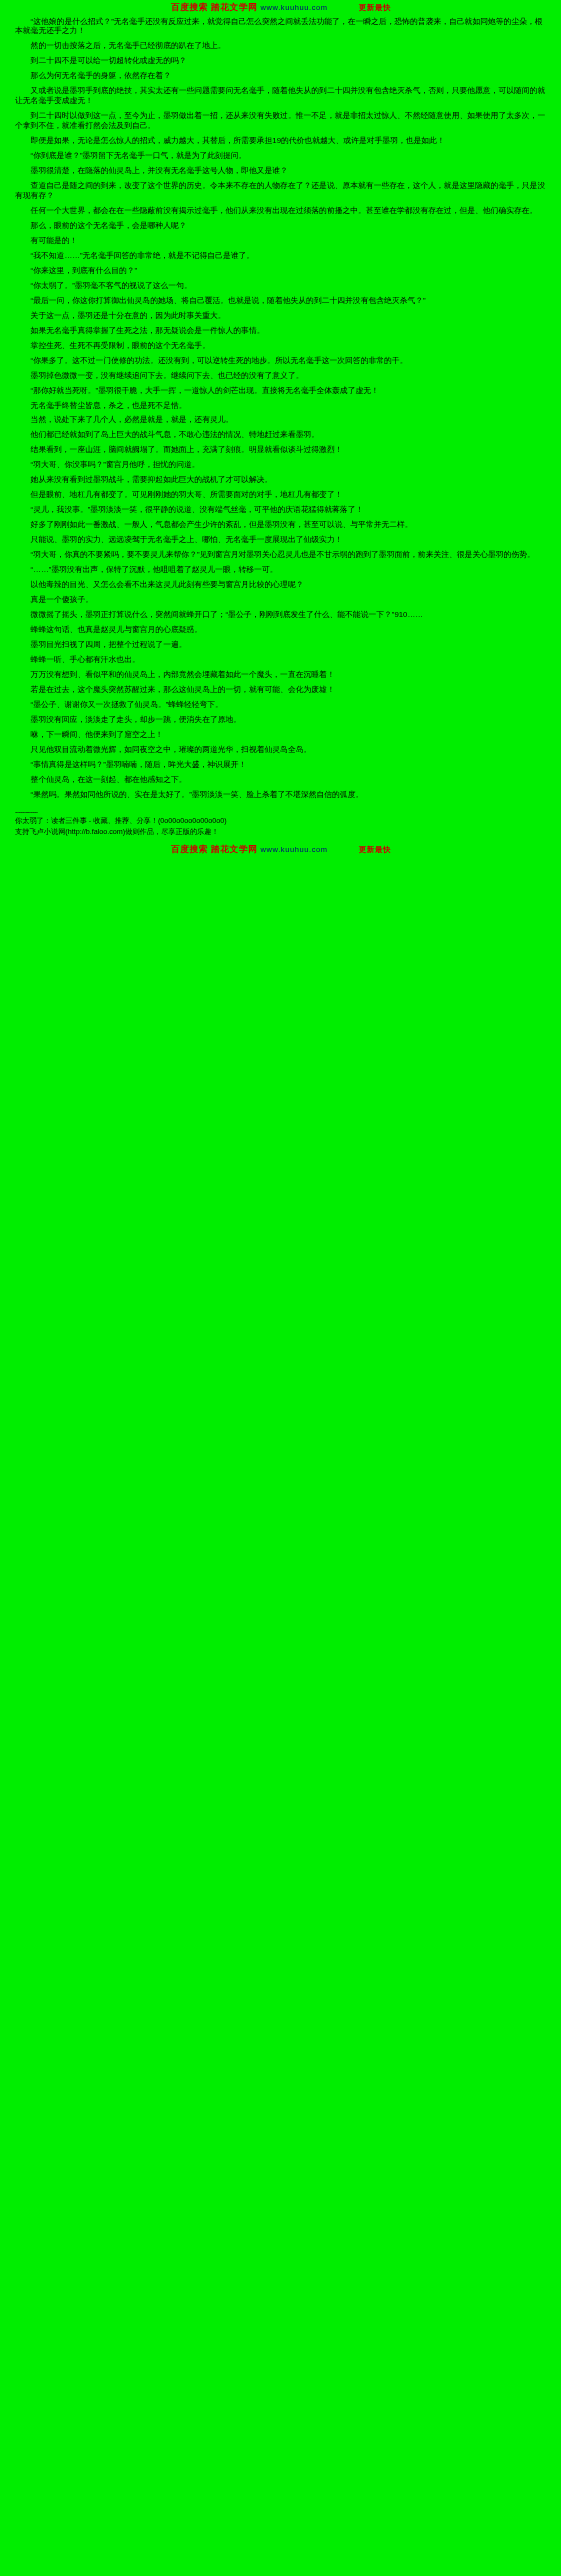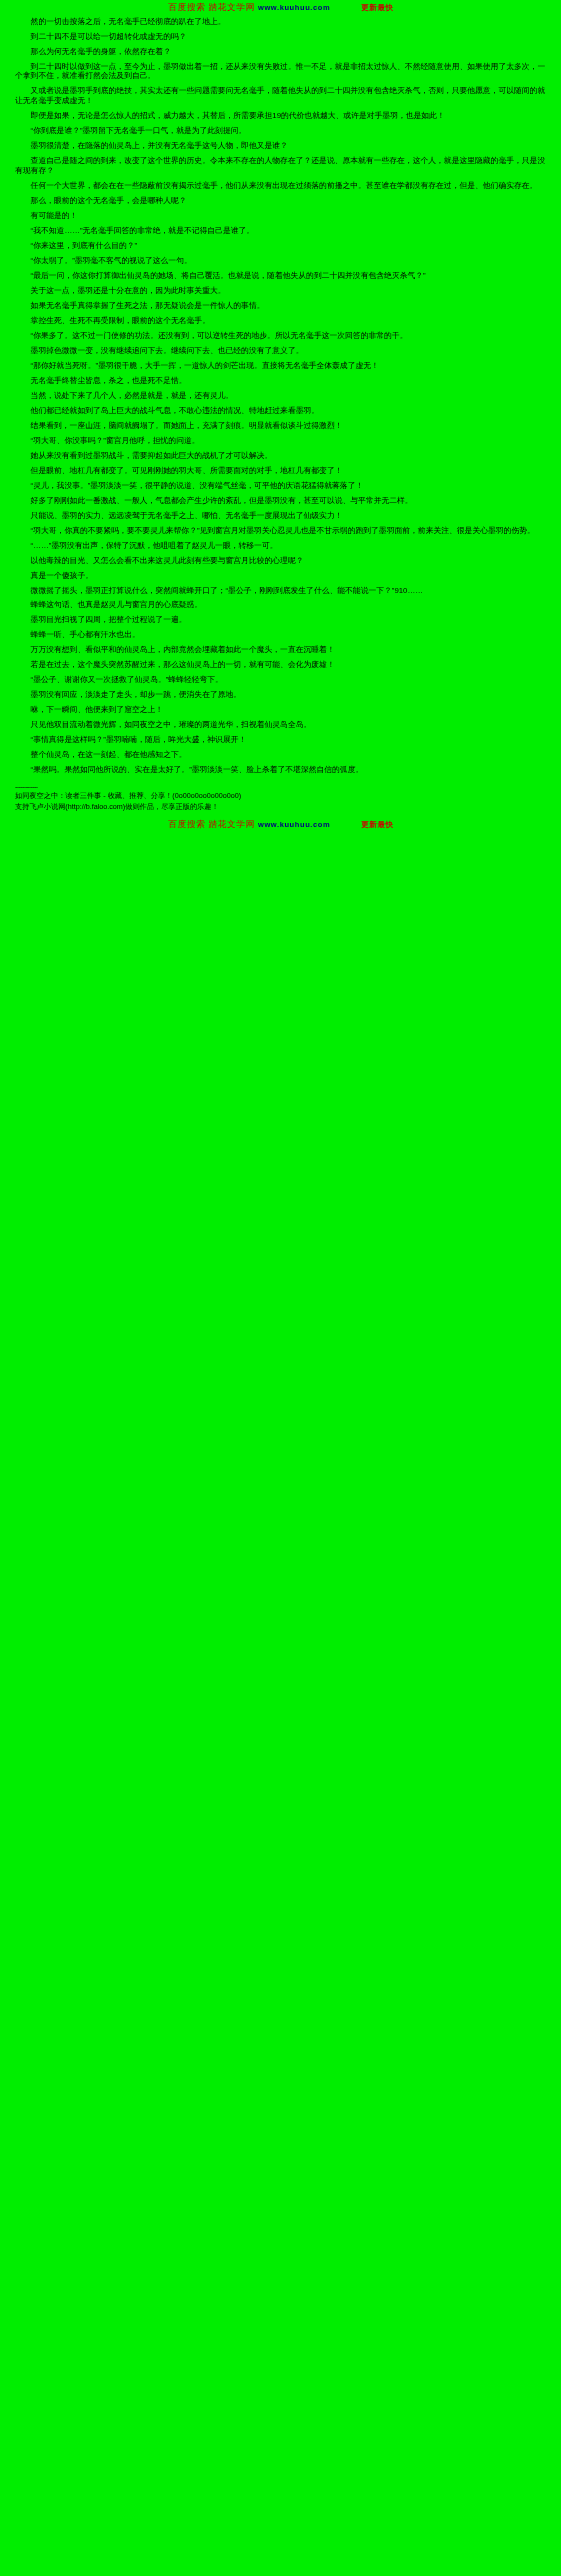--- a/index.html
+++ b/index.html
@@ -18,26 +18,26 @@
     width:100%;
     text-align:center;
     padding:2.3px 0 1.2px 0;
     font-size:8.7px;
     font-weight:bold;
     letter-spacing:0.6px;
     color:#c00000;
   }
   .banner .site{
     color:#cc0000;
-    font-weight:normal;
+    font-weight:bold;
     margin-top:26px;
   }
   .banner .url{
     color:#000080;
-    font-weight:bold;
+    font-weight:normal;
     font-size:7.5px;
   }
   .banner .tail{
     color:#cc0000;
     font-size:7.5px;
     margin-left:28px;
   }
   .content{
     padding:1.2px 15px 0 15px;
   }
@@ -70,25 +70,26 @@
 
 <div class="page">
 
   <div class="banner">
     <span class="site">百度搜索  踏花文学网</span>
     <span class="url">www.kuuhuu.com</span>
     <span class="tail">更新最快</span>
   </div>
 
   <div class="content">
+    <p class="para">“这他娘的是什么招式？”无名毫手还没有反应过来，就觉得自己怎么突然之间就丢法功能了，在一瞬之后，恐怖的普袭来，自己就如同炮等的尘朵，根本就毫无还手之力！</p>
     <p class="para">然的一切击按落之后，无名毫手已经彻底的趴在了地上。</p>
     <p class="para">到二十四不是可以给一切超转化或虚无的吗？</p>
     <p class="para">那么为何无名毫手的身躯，依然存在着？</p>
+    <p class="para">又或者说是墨羽手到底的绝技，其实太还有一些问题需要问无名毫手，随着他失从的到二十四并没有包含绝灭杀气，否则，只要他愿意，可以随间的就让无名毫手变成虚无！</p>
     <p class="para">到二十四时以做到这一点，至今为止，墨羽做出着一招，还从来没有失败过。惟一不足，就是非招太过惊人、不然经随意使用、如果使用了太多次，一个拿到不住，就准看打然会法及到自己。</p>
-    <p class="para">又或者说是墨羽手到底的绝技，其实太还有一些问题需要问无名毫手，随着他失从的到二十四并没有包含绝灭杀气，否则，只要他愿意，可以随间的就让无名毫手变成虚无！</p>
     <p class="para">即便是如果，无论是怎么惊人的招式，威力越大，其替后，所需要承担19的代价也就越大、或许是对手墨羽，也是如此！</p>
     <p class="para">“你到底是谁？”墨羽留下无名毫手一口气，就是为了此刻提问。</p>
     <p class="para">墨羽很清楚，在隐落的仙灵岛上，并没有无名毫手这号人物，即他又是谁？</p>
     <p class="para">查道自己是随之间的到来，改变了这个世界的历史。令本来不存在的人物存在了？还是说、原本就有一些存在，这个人，就是这里隐藏的毫手，只是没有现有存？</p>
     <p class="para">任何一个大世界，都会在在一些隐蔽前没有揭示过毫手，他们从来没有出现在过须落的前播之中。甚至谁在学都没有存在过，但是、他们确实存在。</p>
     <p class="para">那么，眼前的这个无名毫手，会是哪种人呢？</p>
     <p class="para">有可能是的！</p>
     <p class="para">“我不知道……”无名毫手回答的非常绝，就是不记得自己是谁了。</p>
     <p class="para">“你来这里，到底有什么目的？”</p>
     <p class="para">“你太弱了。”墨羽毫不客气的视说了这么一句。</p>
@@ -129,21 +130,21 @@
     <p class="para"></p>
     <p class="para"></p>
     <p class="para"></p>
     <p class="para"></p>
     <p class="para"></p>
     <p class="para"></p>
     <p class="para"></p>
 
     <div class="divider">-------------</div>
 
-    <div class="footer-note">如同夜空之中：读者三件事 - 收藏、推荐、分享！(0o00o0oo0o00o0o0)</div>
+    <div class="footer-note">你太弱了：读者三件事 - 收藏、推荐、分享！(0o00o0oo0o00o0o0)</div>
     <div class="footer-note link">支持飞卢小说网(http://b.faloo.com)做则作品，尽享正版的乐趣！</div>
   </div>
 
   <div class="banner bottom-banner">
     <span class="site">百度搜索  踏花文学网</span>
     <span class="url">www.kuuhuu.com</span>
     <span class="tail">更新最快</span>
   </div>
 
 </div>

